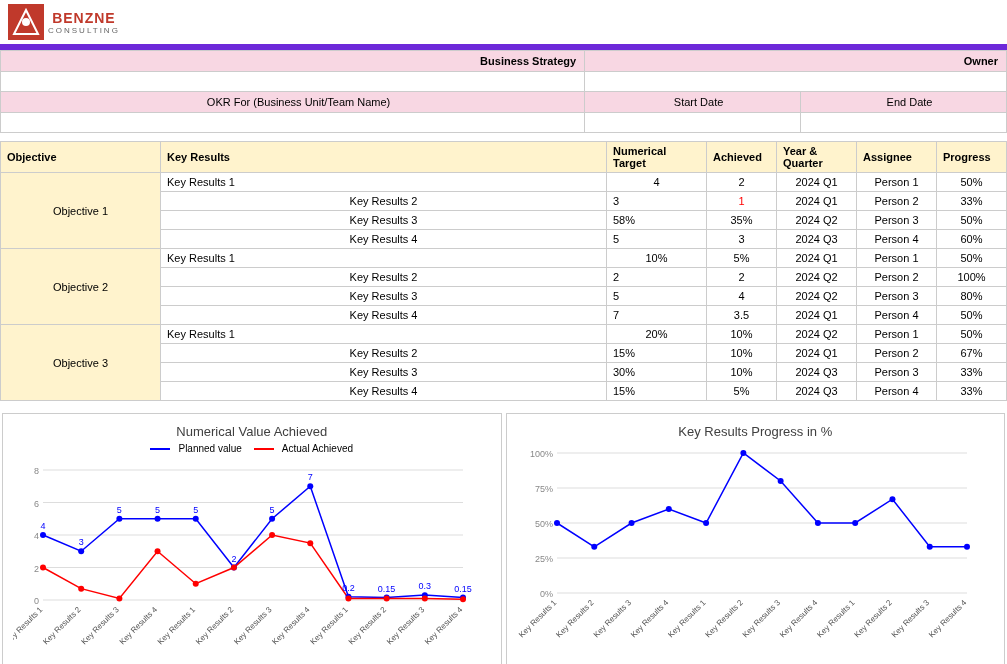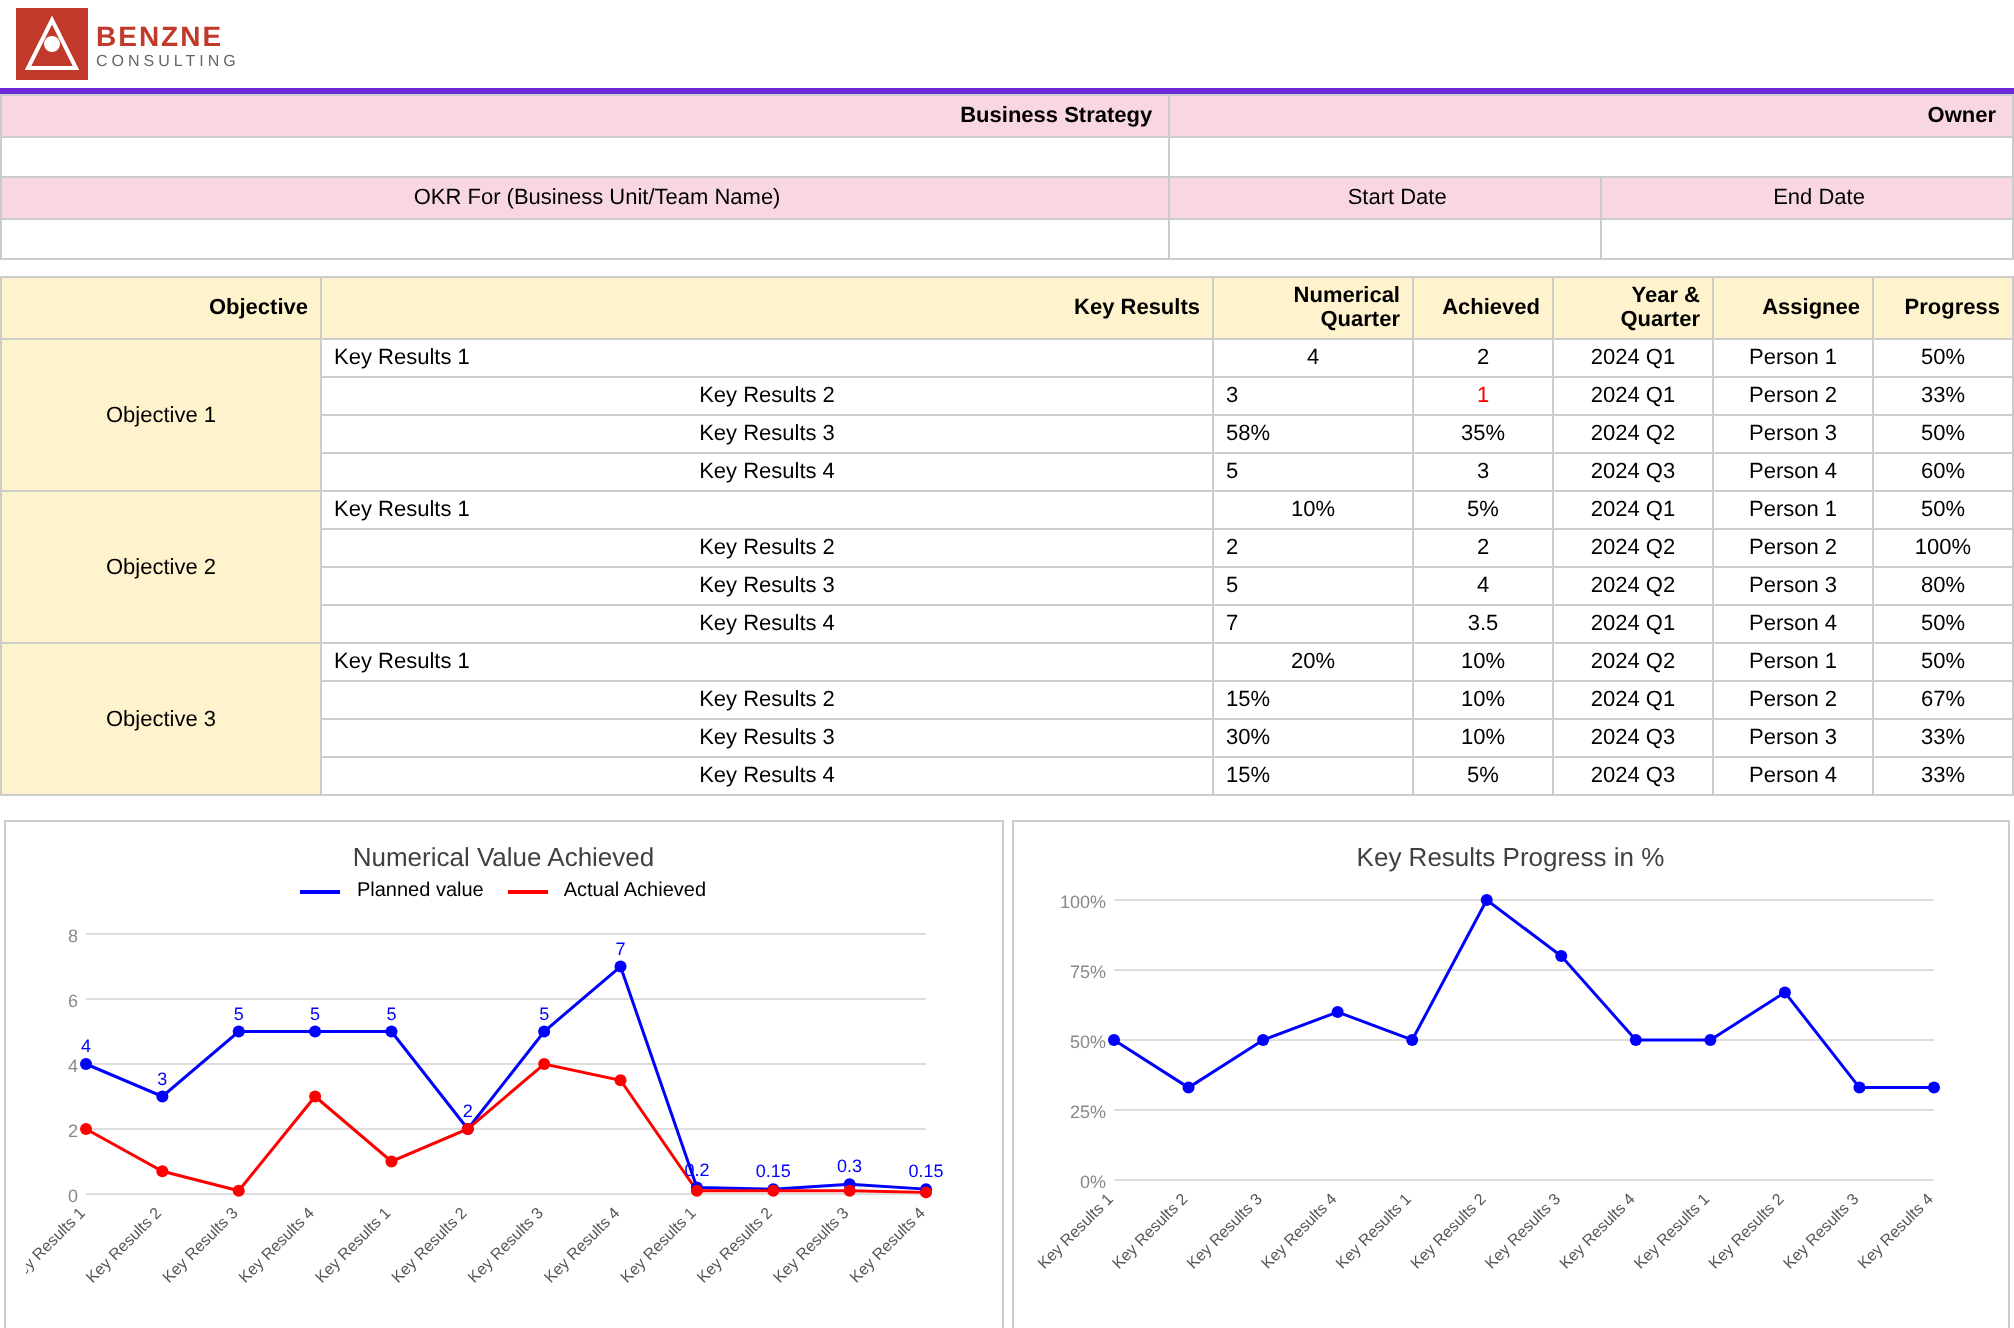--- a/index.html
+++ b/index.html
@@ -1,29 +1,29 @@
 <!DOCTYPE html>
 <html><head>
   <meta charset="utf-8">
   <style>
     * { box-sizing: border-box; margin: 0; padding: 0; }
     body { font-family: Arial, sans-serif; font-size: 11px; background: #fff; width: 1007px; }
 
-    .header-row { display: flex; align-items: center; border-bottom: 3px solid #6d28d9; padding: 4px 8px; }
+    .header-row { display: flex; align-items: center; border-bottom: 6px solid #6d28d9; padding: 4px 8px; text-align: center; }
     .logo { display: flex; align-items: center; gap: 4px; }
     .logo-box { width: 36px; height: 36px; background: #c0392b; display: flex; align-items: center; justify-content: center; }
 
     .top-table { width: 100%; border-collapse: collapse; }
     .top-table td, .top-table th { border: 1px solid #ccc; padding: 4px 8px; text-align: center; }
     .top-table .section-header { background: #f8d7e3; font-weight: bold; text-align: right; }
     .top-table .label-cell { background: #f8d7e3; font-weight: normal; padding-left: 20px; }
 
     .main-table { width: 100%; border-collapse: collapse; margin-top: 2px; }
     .main-table td, .main-table th { border: 1px solid #ccc; padding: 3px 6px; }
-    .main-table th { background: #fff3cd; font-weight: bold; text-align: right; }
+    .main-table th { background: #fff3cd; font-weight: bold; text-align: left; }
     .main-table .objective-cell { background: #fff3cd; text-align: center; font-weight: normal; vertical-align: middle; }
     .main-table td { text-align: center; }
     .main-table td:nth-child(2) { text-align: left; }
 
     .charts-container { display: flex; width: 100%; margin-top: 10px; }
     .chart-box { flex: 1; border: 1px solid #ccc; margin: 2px; padding: 10px; position: relative; }
     .chart-title { text-align: center; font-size: 13px; color: #404040; margin-bottom: 4px; }
     .chart-legend { display: flex; gap: 12px; justify-content: center; font-size: 10px; margin-bottom: 6px; }
     .legend-item { display: flex; align-items: center; gap: 8px; }
     .legend-dot { width: 20px; height: 2px; }
@@ -73,21 +73,21 @@
 </tbody>
   </table>
 
 <div style="height:6px;"></div>
 
 <table class="main-table">
   <thead>
     <tr>
       <th style="width:160px;">Objective</th>
       <th style="width:120px;" colspan="2">Key Results</th>
-      <th style="width:100px;">Numerical Quarter</th>
+      <th style="width:100px;">Numerical Target</th>
       <th style="width:70px;">Achieved</th>
       <th style="width:80px;">Year &amp; Quarter</th>
       <th style="width:80px;">Assignee</th>
       <th style="width:70px;">Progress</th>
     </tr>
   </thead>
   <tbody id="okr-tbody">
   <tr>
         <td class="objective-cell" rowspan="4">Objective 1</td>
         <td colspan="2">Key Results 1</td>

